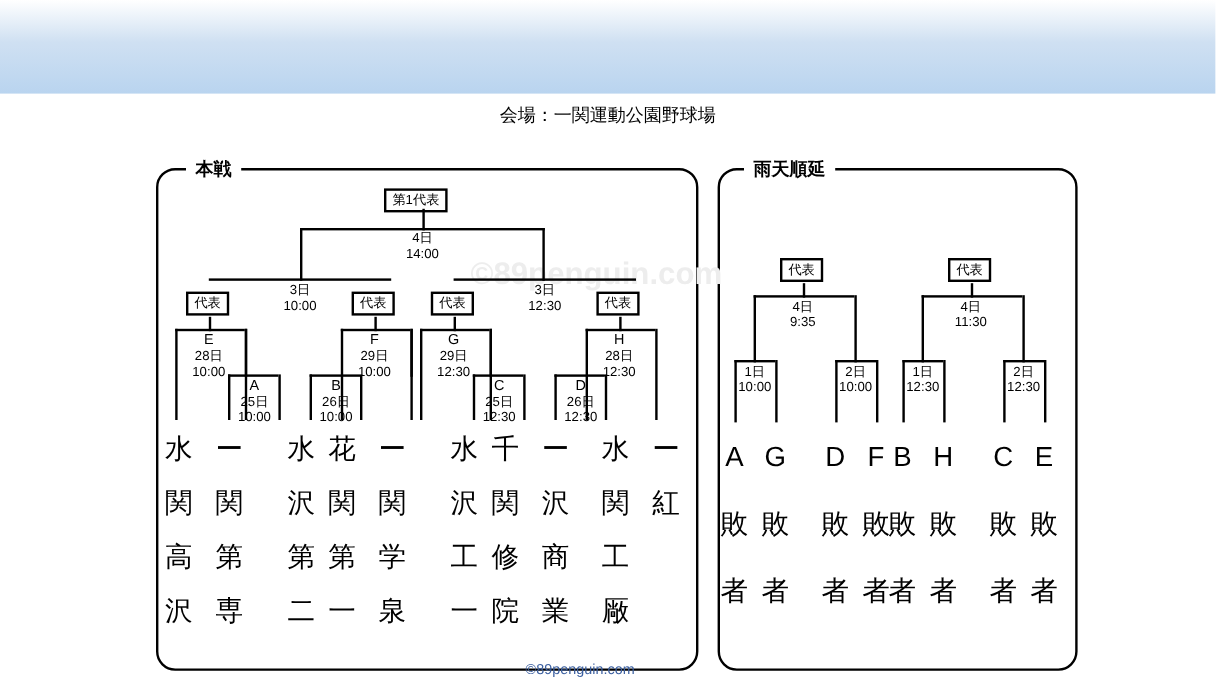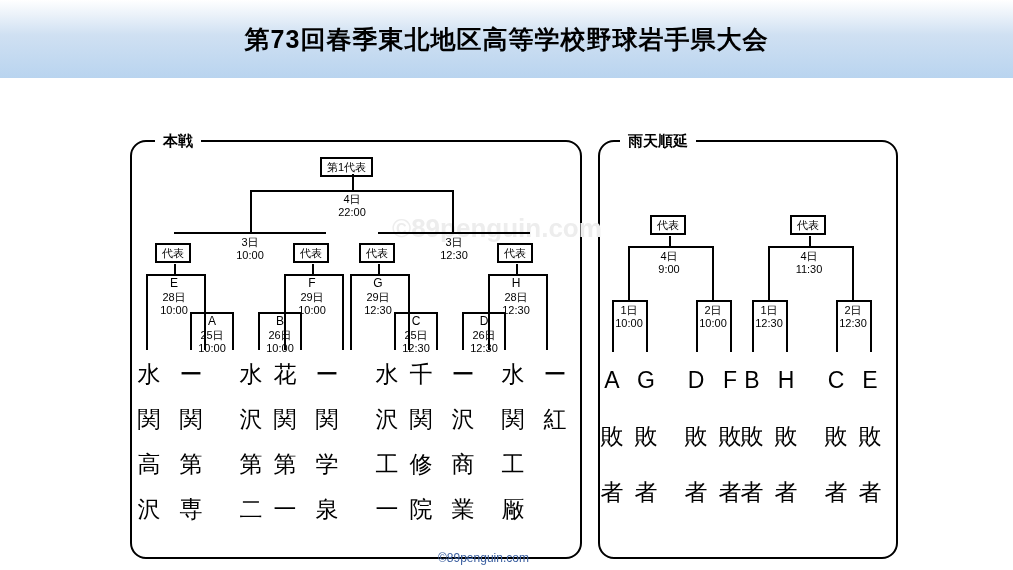--- a/index.html
+++ b/index.html
@@ -40,40 +40,40 @@
   .loser-team{position:absolute;width:30px;text-align:center;font-size:23px;line-height:56px;color:#000;}
   .loser-team span{display:block;}
 
   .watermark{position:absolute;left:392px;top:213px;font-size:26px;color:#ededed;font-weight:bold;}
   .credit{position:absolute;left:438px;top:551px;font-size:12px;color:#3b5fa0;}
 </style>
 </head>
 <body>
 
 <div class="header">
-  <div class="line">第73回春季東北地区高等学校野球岩手県大会</div>
 </div>
 
 <div class="meta">
+  <div>会場：一関運動公園野球場</div>
 </div>
 
 <div class="panel" id="panel-main"></div>
 <div class="panel-title" id="title-main">本戦</div>
 
 <div class="panel" id="panel-loser"></div>
 <div class="panel-title" id="title-loser">雨天順延</div>
 
 <div class="watermark">©89penguin.com</div>
 <div class="credit">©89penguin.com</div>
 
 <div class="boxlabel" style="left:320px;top:157px;">第1代表</div>
 <div class="vline" style="left:352px;top:174px;height:18px;"></div>
 <div class="hline" style="left:250px;top:190px;width:204px;"></div>
 <div class="nodetext" style="left:322px;top:193px;width:60px;">4日</div>
-<div class="nodetext" style="left:322px;top:206px;width:60px;">22:00</div>
+<div class="nodetext" style="left:322px;top:206px;width:60px;">14:00</div>
 
 <div class="vline" style="left:250px;top:190px;height:44px;"></div>
 <div class="vline" style="left:452px;top:190px;height:44px;"></div>
 
 <div class="hline" style="left:174px;top:232px;width:152px;"></div>
 <div class="hline" style="left:378px;top:232px;width:152px;"></div>
 <div class="nodetext" style="left:222px;top:236px;width:56px;">3日</div>
 <div class="nodetext" style="left:222px;top:249px;width:56px;">10:00</div>
 <div class="nodetext" style="left:426px;top:236px;width:56px;">3日</div>
 <div class="nodetext" style="left:426px;top:249px;width:56px;">12:30</div>
@@ -213,21 +213,21 @@
 <div class="boxlabel" style="left:650px;top:215px;">代表</div>
 <div class="boxlabel" style="left:790px;top:215px;">代表</div>
 
 <div class="vline" style="left:669px;top:236px;height:12px;"></div>
 <div class="vline" style="left:809px;top:236px;height:12px;"></div>
 
 <div class="hline" style="left:628px;top:246px;width:84px;"></div>
 <div class="hline" style="left:768px;top:246px;width:84px;"></div>
 
 <div class="nodetext" style="left:646px;top:250px;width:46px;">4日</div>
-<div class="nodetext" style="left:646px;top:263px;width:46px;">9:00</div>
+<div class="nodetext" style="left:646px;top:263px;width:46px;">9:35</div>
 <div class="nodetext" style="left:786px;top:250px;width:46px;">4日</div>
 <div class="nodetext" style="left:786px;top:263px;width:46px;text-align:center;">11:30</div>
 
 <div class="vline" style="left:628px;top:246px;height:56px;"></div>
 <div class="vline" style="left:712px;top:246px;height:56px;"></div>
 <div class="vline" style="left:768px;top:246px;height:56px;"></div>
 <div class="vline" style="left:852px;top:246px;height:56px;"></div>
 
 <div class="hline" style="left:612px;top:300px;width:34px;"></div>
 <div class="hline" style="left:696px;top:300px;width:34px;"></div>

